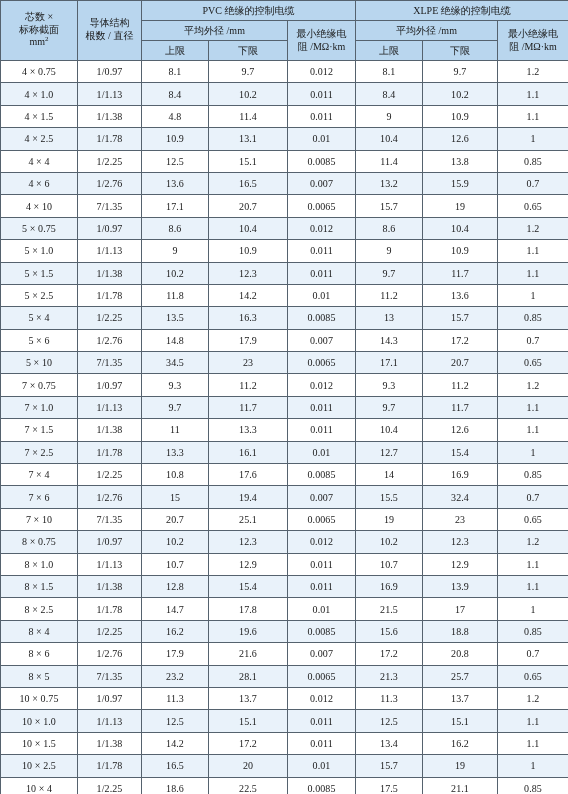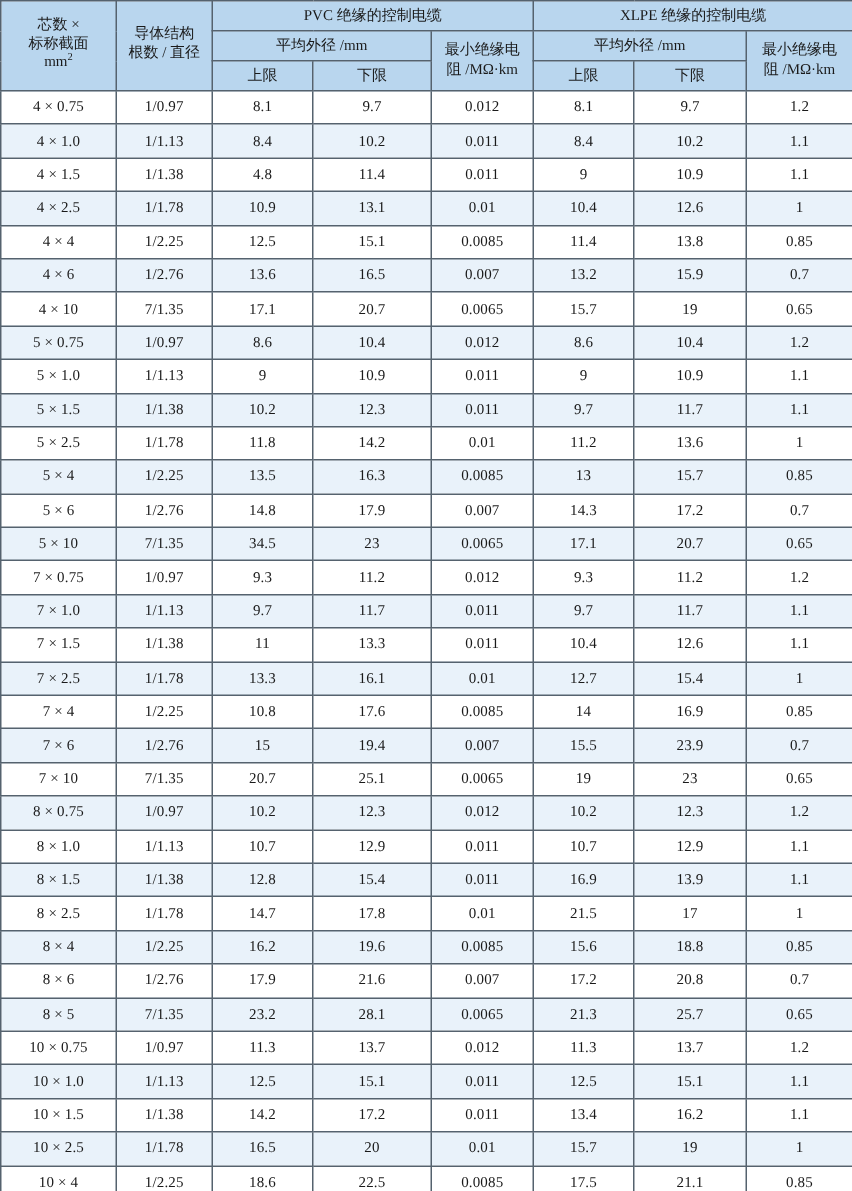--- a/index.html
+++ b/index.html
@@ -309,21 +309,21 @@
         <td>16.9</td>
         <td>0.85</td>
       </tr>
       <tr class="alt">
         <td>7 × 6</td>
         <td>1/2.76</td>
         <td>15</td>
         <td>19.4</td>
         <td>0.007</td>
         <td>15.5</td>
-        <td>23.9</td>
+        <td>32.4</td>
         <td>0.7</td>
       </tr>
       <tr>
         <td>7 × 10</td>
         <td>7/1.35</td>
         <td>20.7</td>
         <td>25.1</td>
         <td>0.0065</td>
         <td>19</td>
         <td>23</td>

